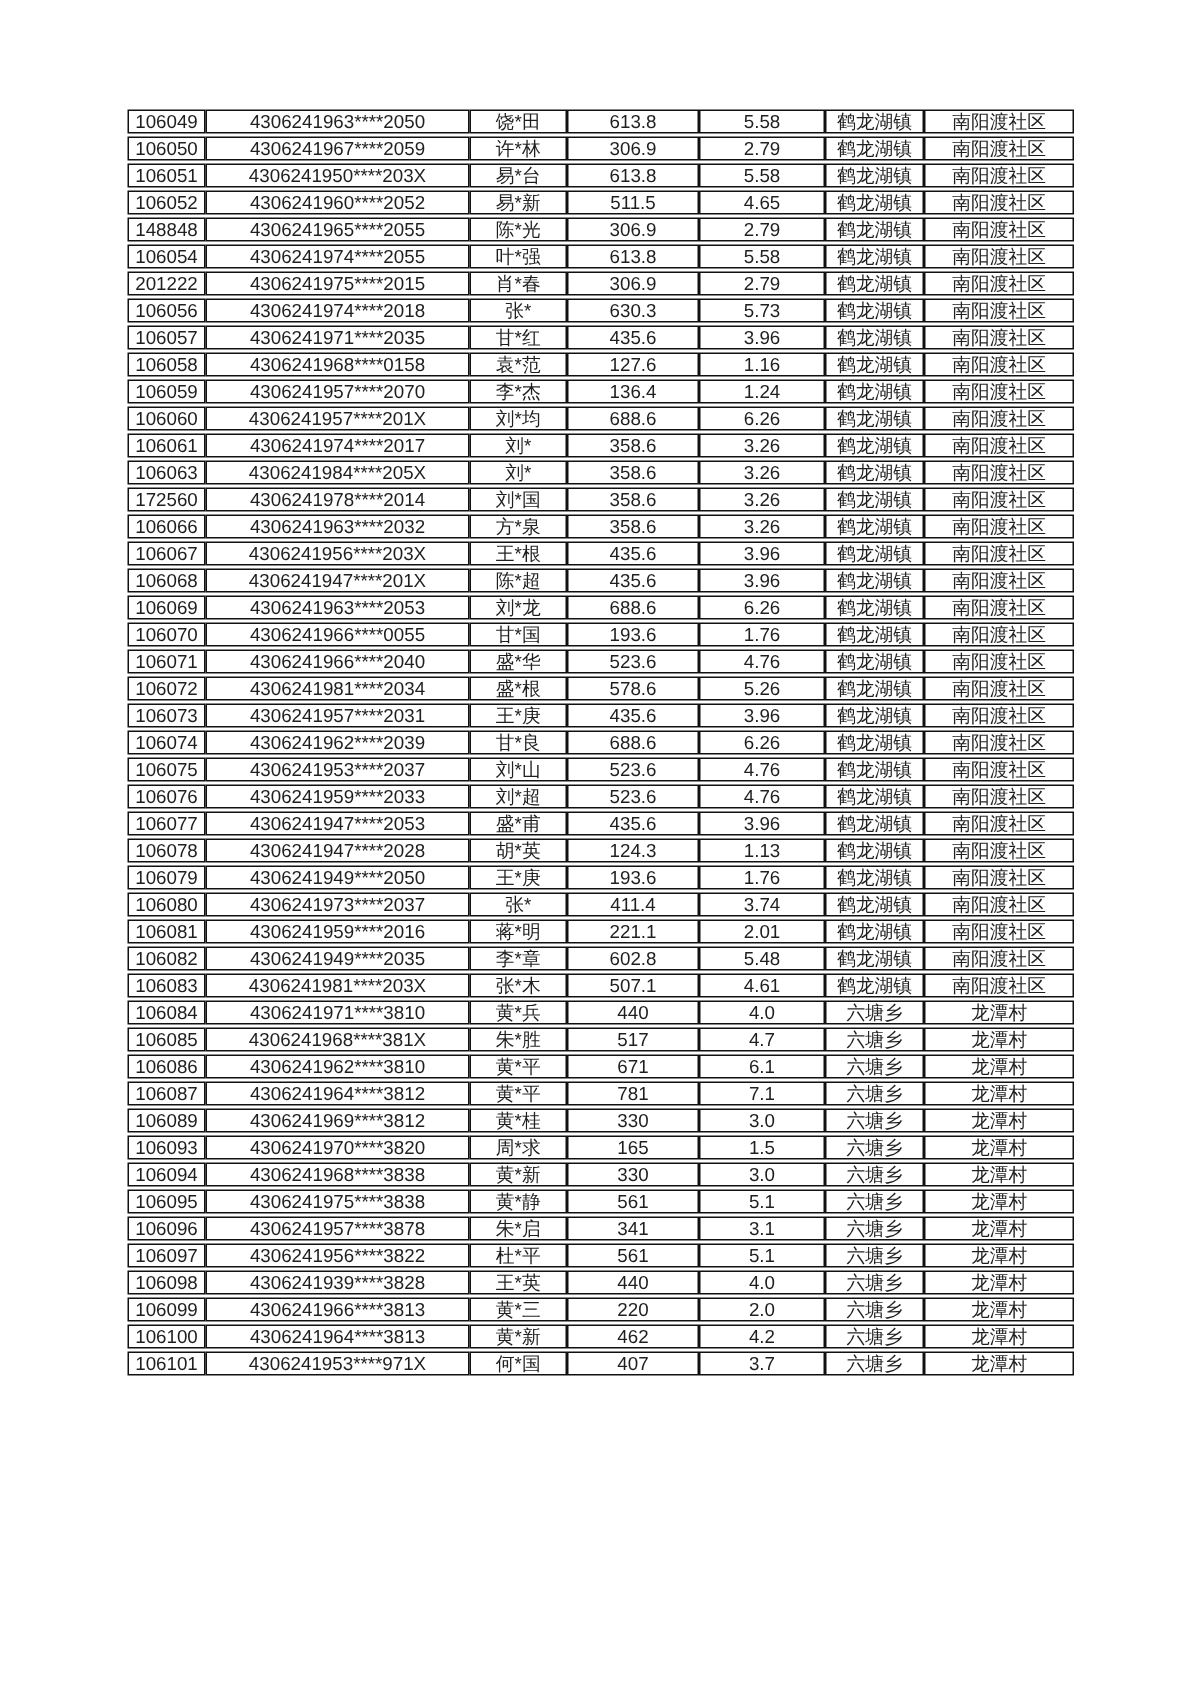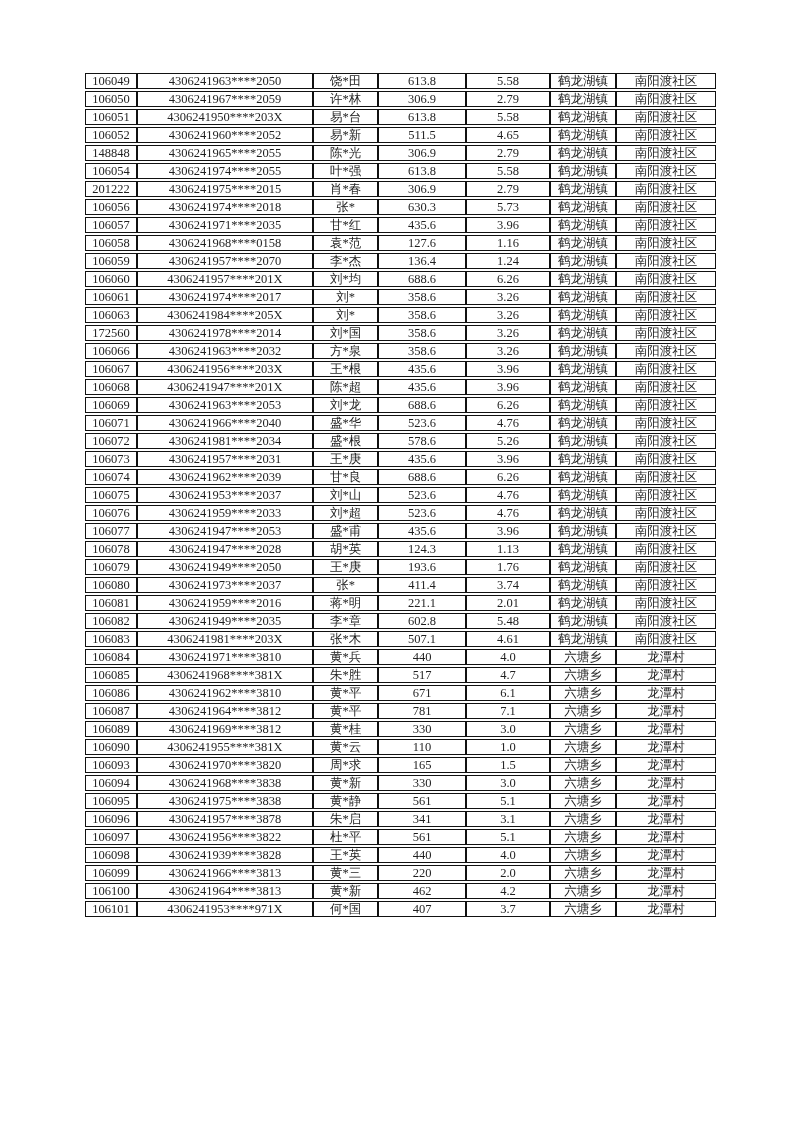--- a/index.html
+++ b/index.html
@@ -7,21 +7,21 @@
     margin: 0;
     padding: 0;
     background: #ffffff;
   }
   .page {
     position: relative;
     width: 794px;
     height: 918px;
     background: #ffffff;
     overflow: hidden;
-    font-family: Liberation Serif, serif;
+    font-family: Liberation Sans, sans-serif;
   }
   table.records {
     position: absolute;
     left: 85px;
     top: 71px;
     border-collapse: separate;
     border-spacing: 0 2px;
     table-layout: fixed;
     font-size: 12.5px;
     line-height: 1;
@@ -217,20 +217,29 @@
         <tr>
           <td>106069</td>
           <td>4306241963****2053</td>
           <td>刘*龙</td>
           <td>688.6</td>
           <td>6.26</td>
           <td>鹤龙湖镇</td>
           <td>南阳渡社区</td>
         </tr>
         <tr>
+          <td>106070</td>
+          <td>4306241966****0055</td>
+          <td>甘*国</td>
+          <td>193.6</td>
+          <td>1.76</td>
+          <td>鹤龙湖镇</td>
+          <td>南阳渡社区</td>
+        </tr>
+        <tr>
           <td>106071</td>
           <td>4306241966****2040</td>
           <td>盛*华</td>
           <td>523.6</td>
           <td>4.76</td>
           <td>鹤龙湖镇</td>
           <td>南阳渡社区</td>
         </tr>
         <tr>
           <td>106072</td>
@@ -379,29 +388,20 @@
         <tr>
           <td>106089</td>
           <td>4306241969****3812</td>
           <td>黄*桂</td>
           <td>330</td>
           <td>3.0</td>
           <td>六塘乡</td>
           <td>龙潭村</td>
         </tr>
         <tr>
-          <td>106090</td>
-          <td>4306241955****381X</td>
-          <td>黄*云</td>
-          <td>110</td>
-          <td>1.0</td>
-          <td>六塘乡</td>
-          <td>龙潭村</td>
-        </tr>
-        <tr>
           <td>106093</td>
           <td>4306241970****3820</td>
           <td>周*求</td>
           <td>165</td>
           <td>1.5</td>
           <td>六塘乡</td>
           <td>龙潭村</td>
         </tr>
         <tr>
           <td>106094</td>

